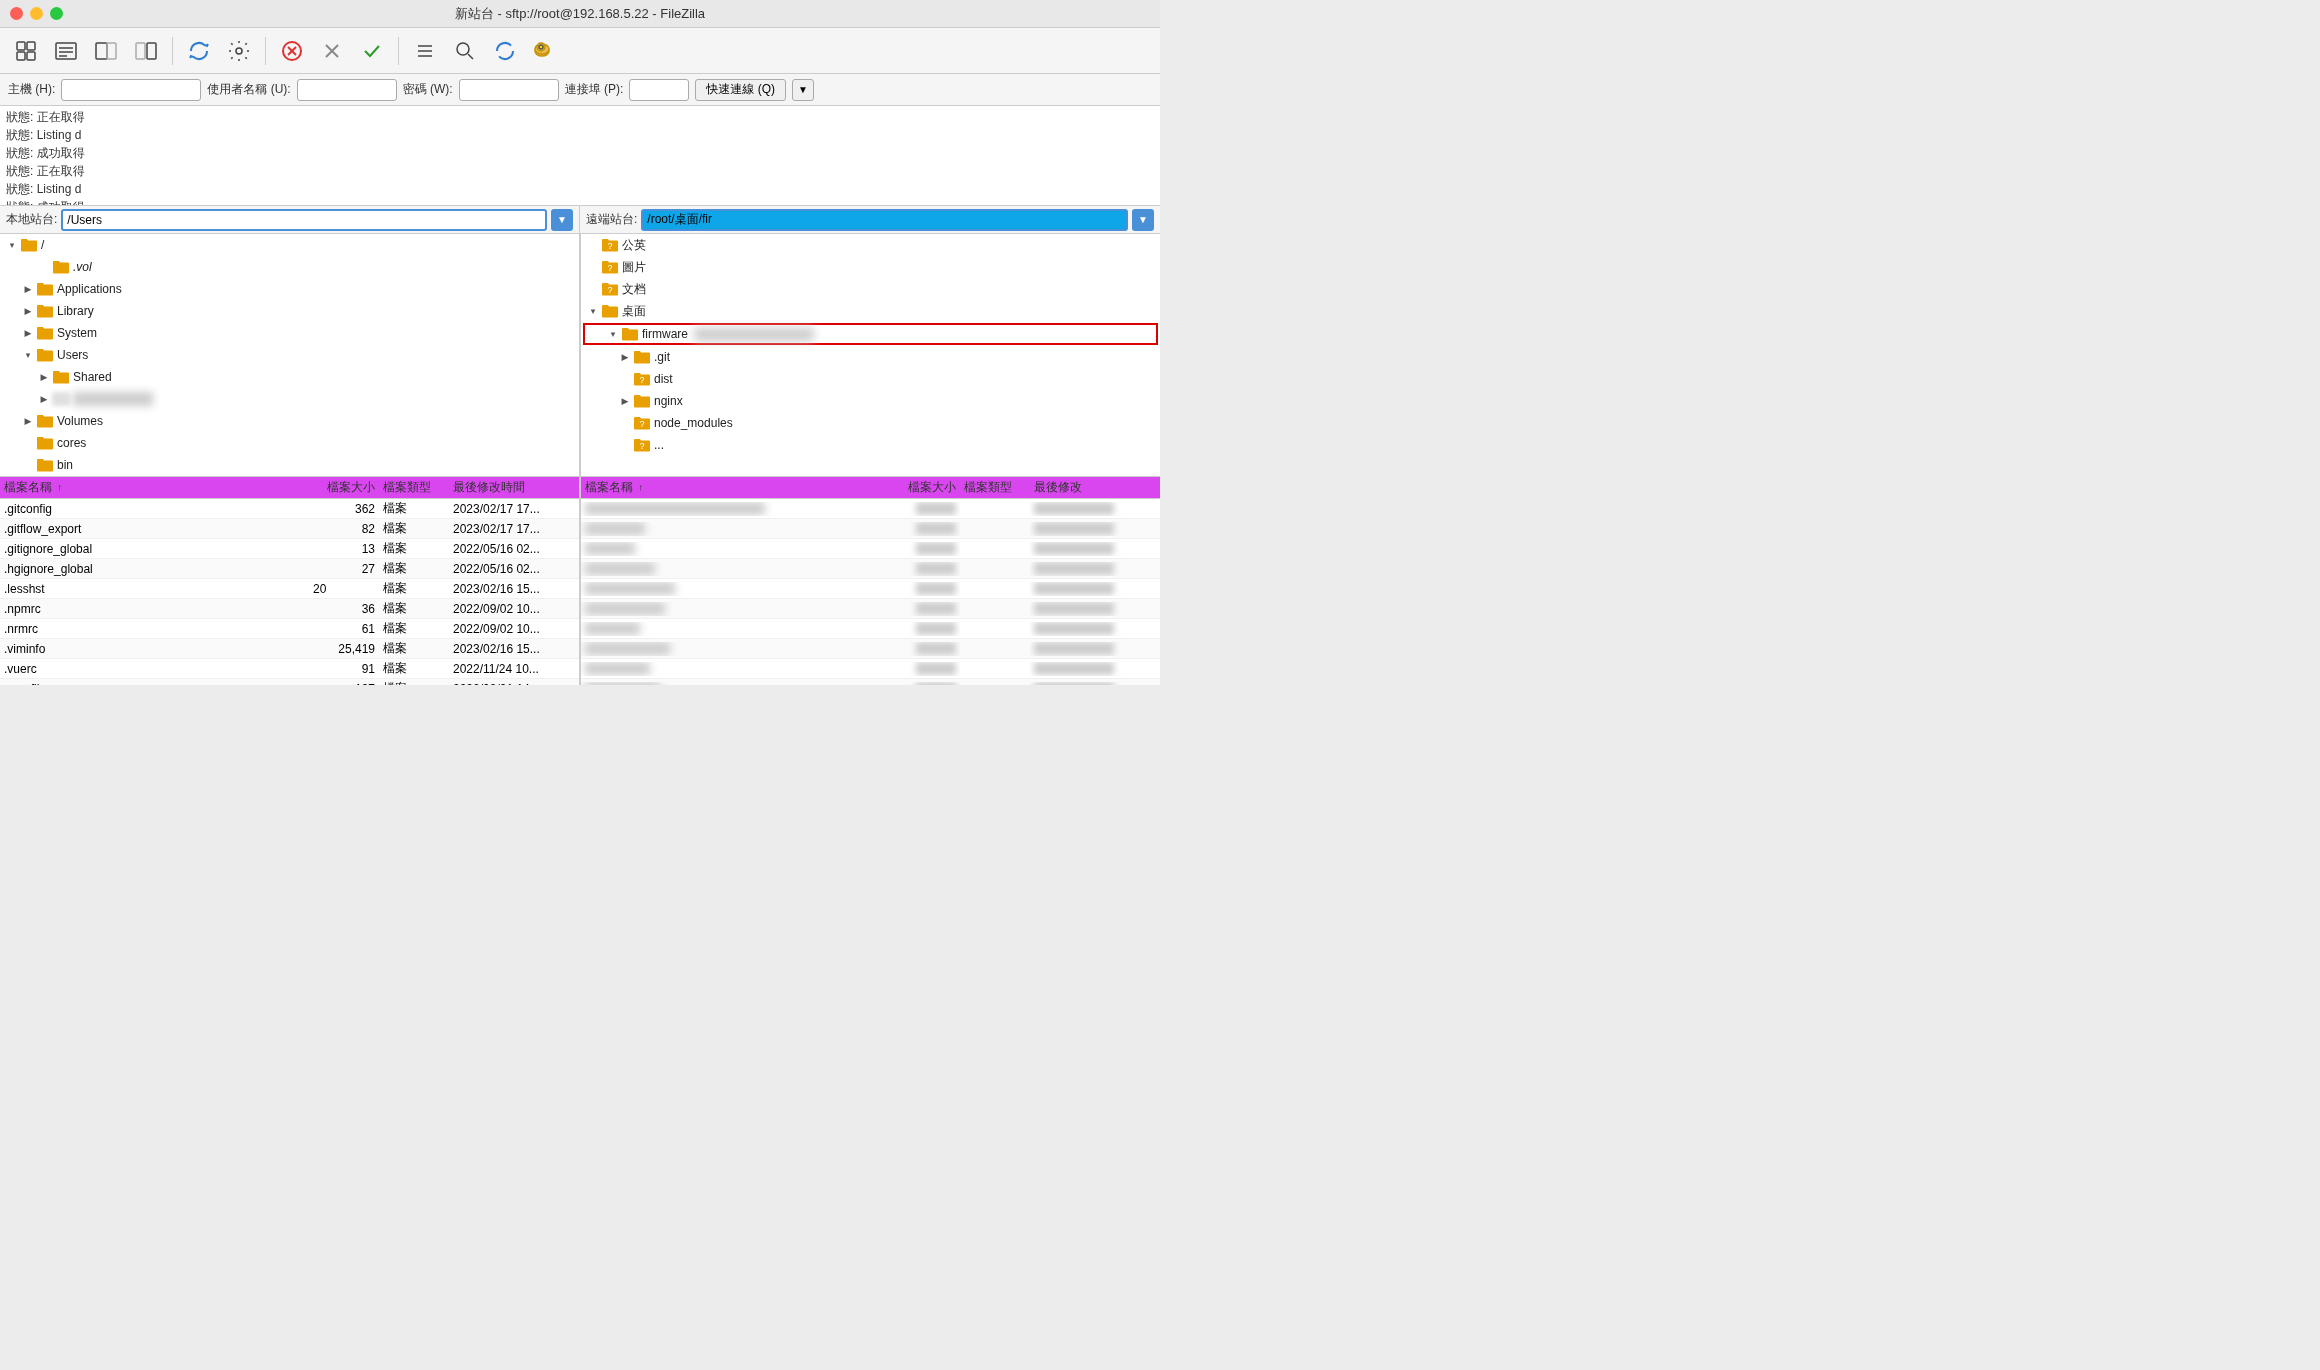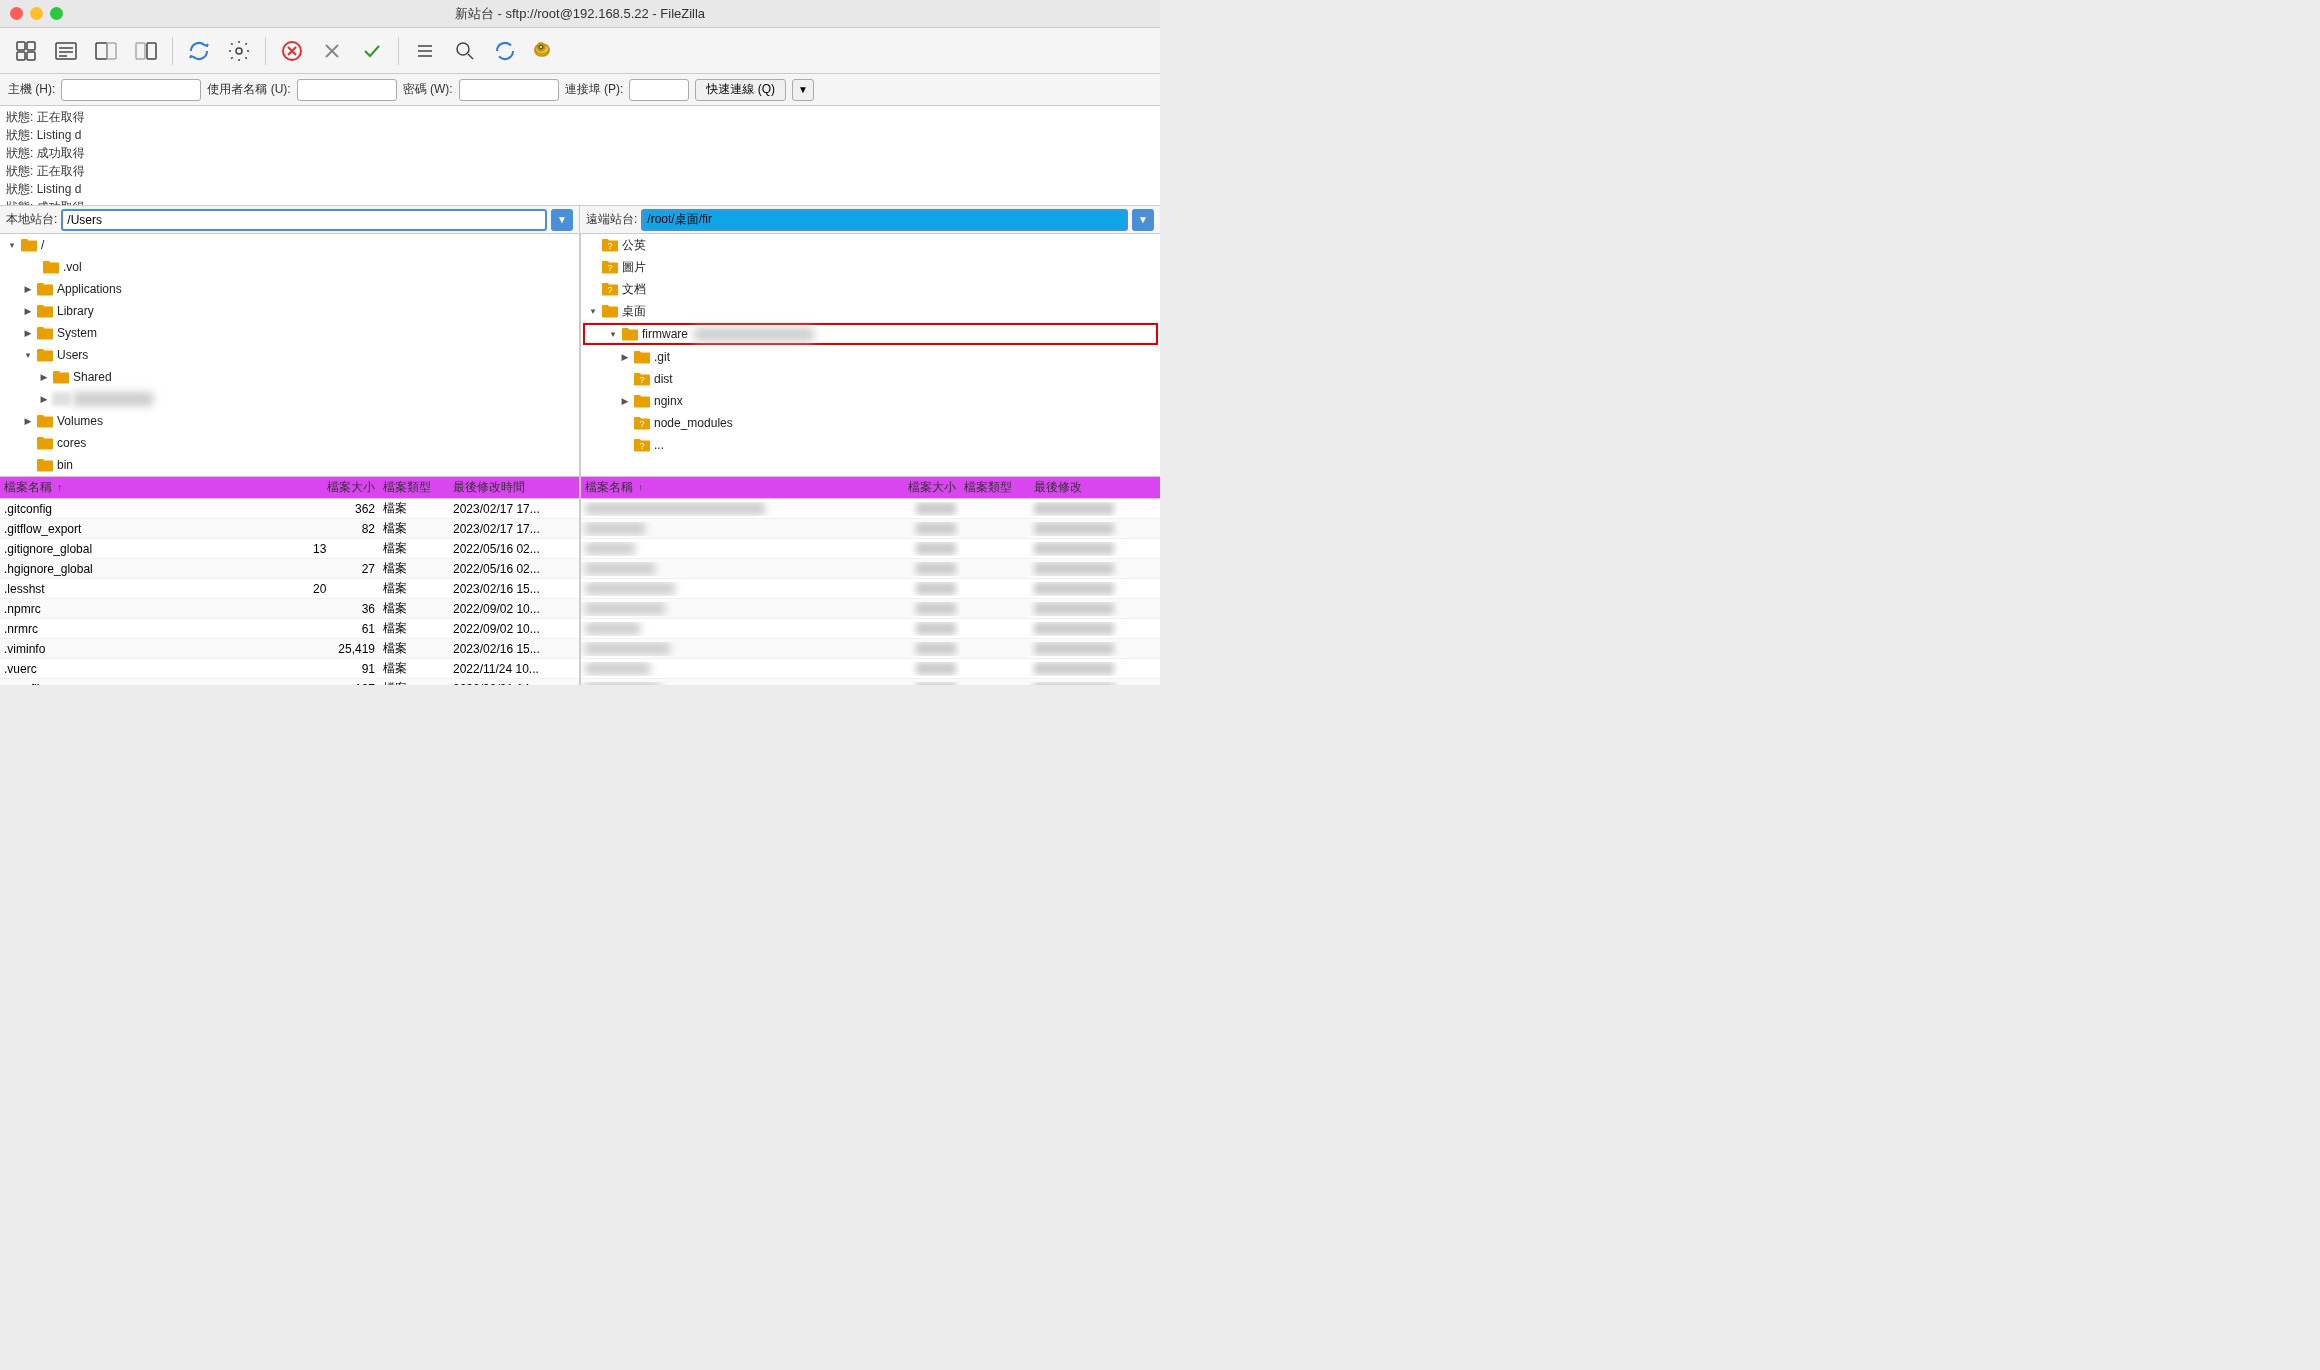--- a/index.html
+++ b/index.html
@@ -421,21 +421,21 @@
     <div class="tree-area" id="local-tree">
         <div class="tree-item" style="padding-left: 4px;">
           <span class="tree-toggle">▾</span>
           <span class="tree-icon">
             <svg width="16" height="14" viewBox="0 0 16 14">
               <path d="M0 2 Q0 1 1 1 L6 1 L7 2.5 L15 2.5 Q16 2.5 16 3.5 L16 12.5 Q16 13.5 15 13.5 L1 13.5 Q0 13.5 0 12.5 Z" fill="#e8a000"></path>
             </svg>
           </span>
           <span class="tree-label">/</span>
         </div>
-        <div class="tree-item" style="padding-left: 26px;">
+        <div class="tree-item" style="padding-left: 36px; font-style: italic;">
           <span class="tree-toggle"></span>
           <span class="tree-icon">
             <svg width="16" height="14" viewBox="0 0 16 14">
               <path d="M0 2 Q0 1 1 1 L6 1 L7 2.5 L15 2.5 Q16 2.5 16 3.5 L16 12.5 Q16 13.5 15 13.5 L1 13.5 Q0 13.5 0 12.5 Z" fill="#e8a000"></path>
             </svg>
           </span>
           <span class="tree-label">.vol</span>
         </div>
         <div class="tree-item" style="padding-left: 20px;">
           <span class="tree-toggle">▶</span>
@@ -533,21 +533,21 @@
     <div class="col col-date">2023/02/17 17...</div>
   </div>
           <div class="file-row">
     <div class="col col-name">.gitflow_export</div>
     <div class="col col-size" style="text-align:right">82</div>
     <div class="col col-type">檔案</div>
     <div class="col col-date">2023/02/17 17...</div>
   </div>
           <div class="file-row">
     <div class="col col-name">.gitignore_global</div>
-    <div class="col col-size" style="text-align:left">13</div>
+    <div class="col col-size" style="text-align:right">13</div>
     <div class="col col-type">檔案</div>
     <div class="col col-date">2022/05/16 02...</div>
   </div>
           <div class="file-row">
     <div class="col col-name">.hgignore_global</div>
     <div class="col col-size" style="text-align:right">27</div>
     <div class="col col-type">檔案</div>
     <div class="col col-date">2022/05/16 02...</div>
   </div>
           <div class="file-row">

